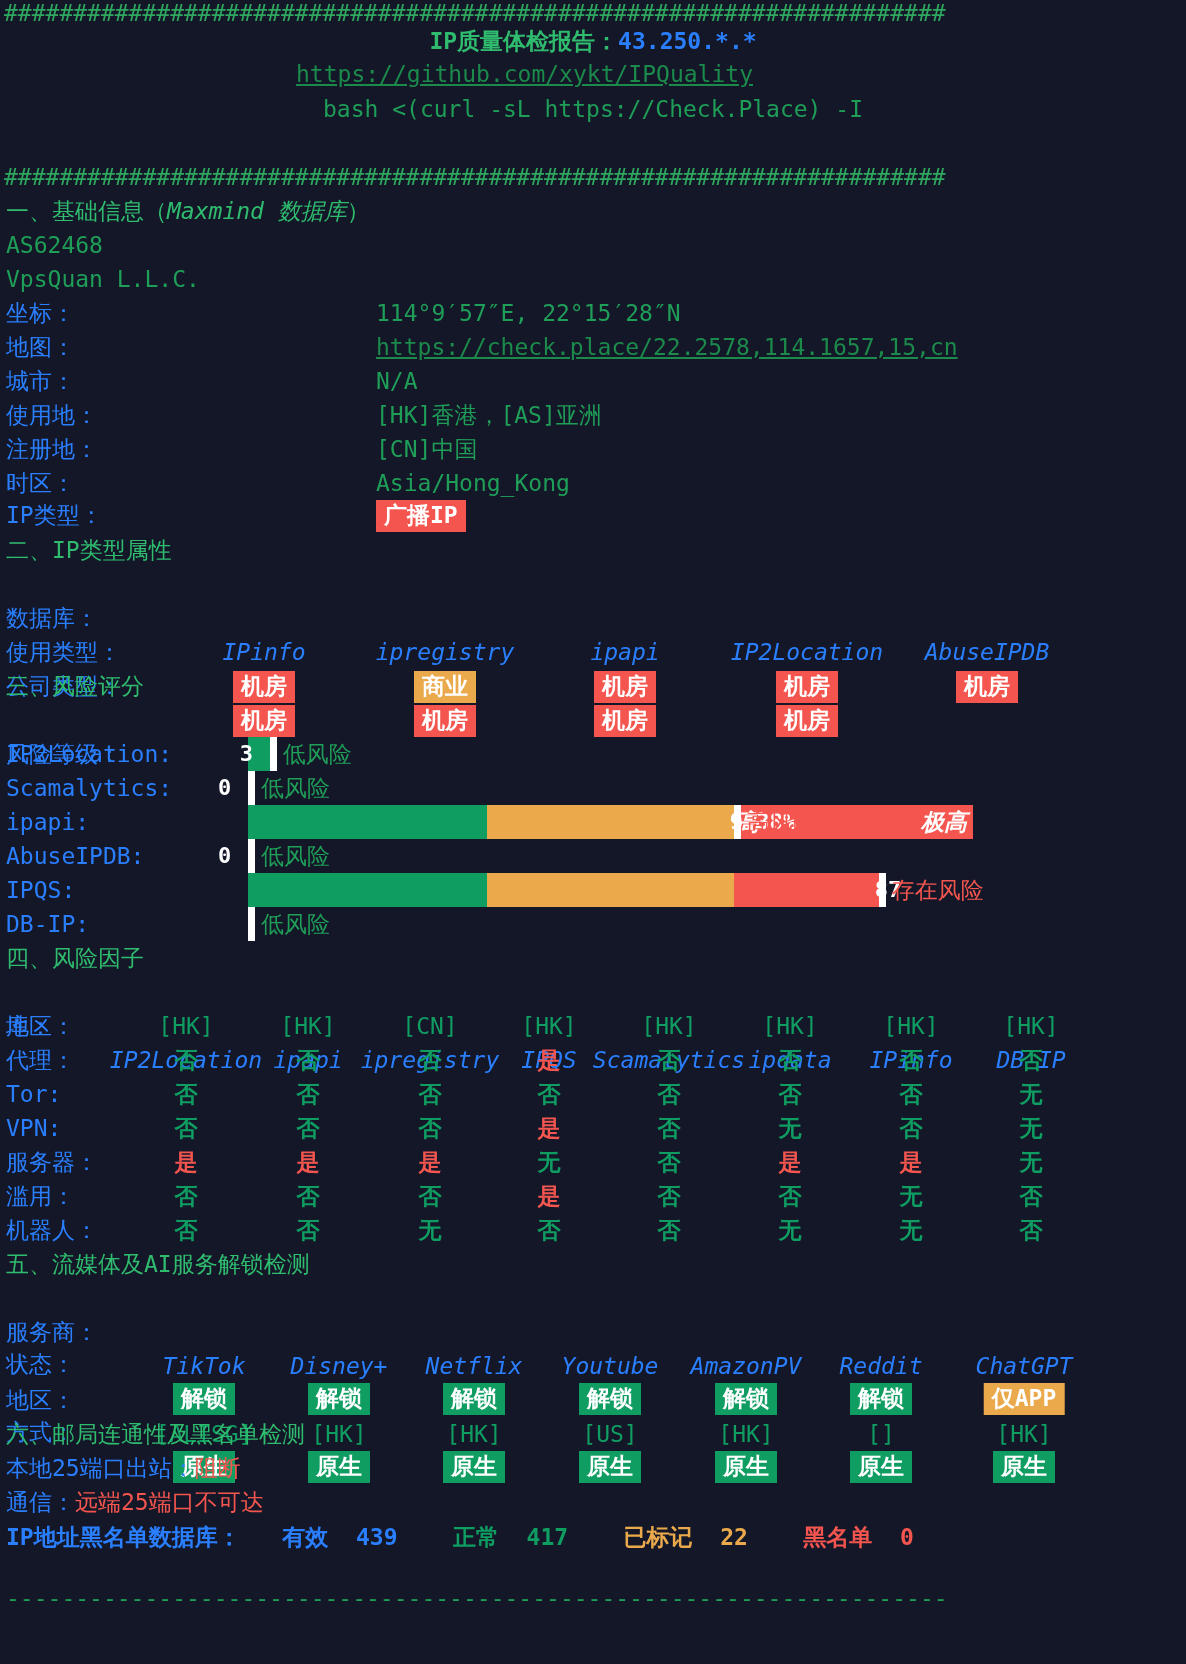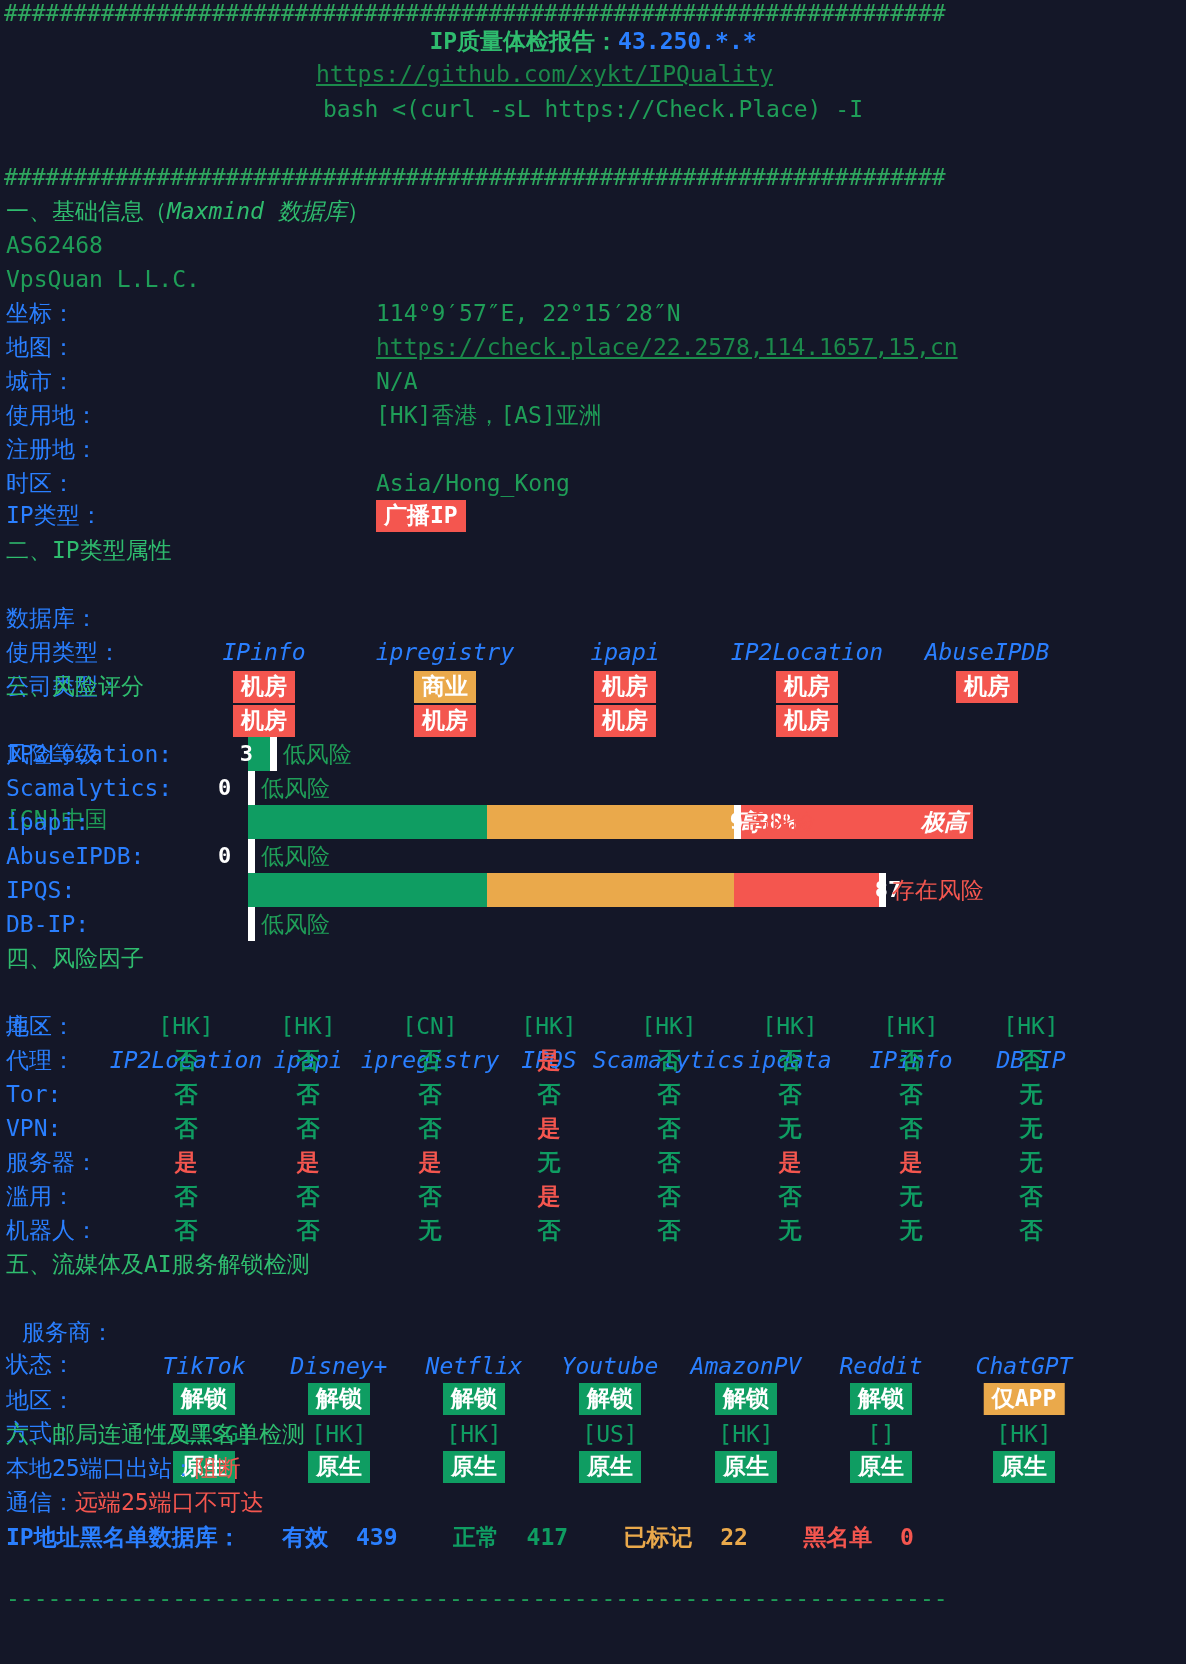--- a/index.html
+++ b/index.html
@@ -70,39 +70,39 @@
 <body>
 
 <div class="page">
 
   <div class="hr" style="position:absolute;left:4px;top:-2px;width:1182px;">####################################################################</div>
 
   <div style="position:absolute;left:0;top:24px;width:1186px;" class="title-line">
     <span>IP质量体检报告：</span><span class="ip-val">43.250.*.*</span>
   </div>
 
-  <div style="position:absolute;left:0;top:58px;width:1049px;text-align:center;margin-left:20px;">
+  <div style="position:absolute;left:0;top:58px;width:1049px;text-align:center;">
     <span class="link">https://github.com/xykt/IPQuality</span>
   </div>
 
   <div class="cmd" style="position:absolute;left:0;top:92px;width:1186px;">bash &lt;(curl -sL https://Check.Place) -I</div>
 
 
   <div class="hr" style="position:absolute;left:4px;top:162px;width:1182px;">####################################################################</div>
 
   <div class="sect" style="position:absolute;left:6px;top:194px;"><span>一、基础信息（</span><i>Maxmind 数据库</i><span>）</span></div>
 
   <div id="s1rows">
       <div class="row" style="position:absolute;left:6px;top:228px;"><span class="val">AS62468</span></div>
       <div class="row" style="position:absolute;left:6px;top:262px;"><span class="val">VpsQuan L.L.C.</span></div>
       <div class="row" style="position:absolute;left:6px;top:296px;"><span class="w-lbl">坐标：</span><span class="val">114°9′57″E, 22°15′28″N</span></div>
       <div class="row" style="position:absolute;left:6px;top:330px;"><span class="w-lbl">地图：</span><span class="link">https://check.place/22.2578,114.1657,15,cn</span></div>
       <div class="row" style="position:absolute;left:6px;top:364px;"><span class="w-lbl">城市：</span><span class="val">N/A</span></div>
       <div class="row" style="position:absolute;left:6px;top:398px;"><span class="w-lbl">使用地：</span><span class="val">[HK]香港，[AS]亚洲</span></div>
-      <div class="row" style="position:absolute;left:6px;top:432px;flex-direction:column;"><span class="w-lbl">注册地：</span><span class="val">[CN]中国</span></div>
+      <div class="row" style="position:absolute;left:6px;top:432px;"><span class="w-lbl">注册地：</span><span class="val">[CN]中国</span></div>
       <div class="row" style="position:absolute;left:6px;top:466px;"><span class="w-lbl">时区：</span><span class="val">Asia/Hong_Kong</span></div>
     </div>
 
   <div class="row" style="position:absolute;left:6px;top:498px;">
     <span class="w-lbl">IP类型：</span>
     <span class="badge bg-red">广播IP</span>
   </div>
 
   <div class="sect" style="position:absolute;left:6px;top:533px;">二、IP类型属性</div>
 
@@ -150,21 +150,21 @@
       <div class="grid-row" style="position:absolute;left:0;top:1077px;width:1186px;"><span class="lbl" style="position:absolute;left:6px;">Tor:</span><span class="cell no" style="left:186px;">否</span><span class="cell no" style="left:308px;">否</span><span class="cell no" style="left:430px;">否</span><span class="cell no" style="left:549px;">否</span><span class="cell no" style="left:669px;">否</span><span class="cell no" style="left:790px;">否</span><span class="cell no" style="left:911px;">否</span><span class="cell na" style="left:1031px;">无</span></div>
       <div class="grid-row" style="position:absolute;left:0;top:1111px;width:1186px;"><span class="lbl" style="position:absolute;left:6px;">VPN:</span><span class="cell no" style="left:186px;">否</span><span class="cell no" style="left:308px;">否</span><span class="cell no" style="left:430px;">否</span><span class="cell yes" style="left:549px;">是</span><span class="cell no" style="left:669px;">否</span><span class="cell na" style="left:790px;">无</span><span class="cell no" style="left:911px;">否</span><span class="cell na" style="left:1031px;">无</span></div>
       <div class="grid-row" style="position:absolute;left:0;top:1145px;width:1186px;"><span class="lbl" style="position:absolute;left:6px;">服务器：</span><span class="cell yes" style="left:186px;">是</span><span class="cell yes" style="left:308px;">是</span><span class="cell yes" style="left:430px;">是</span><span class="cell na" style="left:549px;">无</span><span class="cell no" style="left:669px;">否</span><span class="cell yes" style="left:790px;">是</span><span class="cell yes" style="left:911px;">是</span><span class="cell na" style="left:1031px;">无</span></div>
       <div class="grid-row" style="position:absolute;left:0;top:1179px;width:1186px;"><span class="lbl" style="position:absolute;left:6px;">滥用：</span><span class="cell no" style="left:186px;">否</span><span class="cell no" style="left:308px;">否</span><span class="cell no" style="left:430px;">否</span><span class="cell yes" style="left:549px;">是</span><span class="cell no" style="left:669px;">否</span><span class="cell no" style="left:790px;">否</span><span class="cell na" style="left:911px;">无</span><span class="cell no" style="left:1031px;">否</span></div>
       <div class="grid-row" style="position:absolute;left:0;top:1213px;width:1186px;"><span class="lbl" style="position:absolute;left:6px;">机器人：</span><span class="cell no" style="left:186px;">否</span><span class="cell no" style="left:308px;">否</span><span class="cell na" style="left:430px;">无</span><span class="cell no" style="left:549px;">否</span><span class="cell no" style="left:669px;">否</span><span class="cell na" style="left:790px;">无</span><span class="cell na" style="left:911px;">无</span><span class="cell no" style="left:1031px;">否</span></div>
     </div>
 
   <div class="sect" style="position:absolute;left:6px;top:1247px;">五、流媒体及AI服务解锁检测</div>
 
   <div class="grid-row" style="position:absolute;left:0;top:1281px;width:1186px;">
-    <span style="position:absolute;left:22px;" class="lbl">服务商：</span>
+    <span style="position:absolute;left:6px;" class="lbl">服务商：</span>
     <span id="s5provs"><span class="cell db-head" style="left:204px;">TikTok</span><span class="cell db-head" style="left:339px;">Disney+</span><span class="cell db-head" style="left:474px;">Netflix</span><span class="cell db-head" style="left:610px;">Youtube</span><span class="cell db-head" style="left:746px;">AmazonPV</span><span class="cell db-head" style="left:881px;">Reddit</span><span class="cell db-head" style="left:1024px;">ChatGPT</span></span>
   </div>
 
   <div class="grid-row" style="position:absolute;left:0;top:1313px;width:1102px;height:42px;">
     <span style="position:absolute;left:6px;" class="lbl">状态：</span>
     <span id="s5status"><span class="cell" style="left:204px;"><span class="badge bg-green">解锁</span></span><span class="cell" style="left:339px;"><span class="badge bg-green">解锁</span></span><span class="cell" style="left:474px;"><span class="badge bg-green">解锁</span></span><span class="cell" style="left:610px;"><span class="badge bg-green">解锁</span></span><span class="cell" style="left:746px;"><span class="badge bg-green">解锁</span></span><span class="cell" style="left:881px;"><span class="badge bg-green">解锁</span></span><span class="cell" style="left:1024px;"><span class="badge bg-orange">仅APP</span></span></span>
   </div>
 
   <div class="grid-row" style="position:absolute;left:0;top:1349px;width:1186px;">
     <span style="position:absolute;left:6px;" class="lbl">地区：</span>

